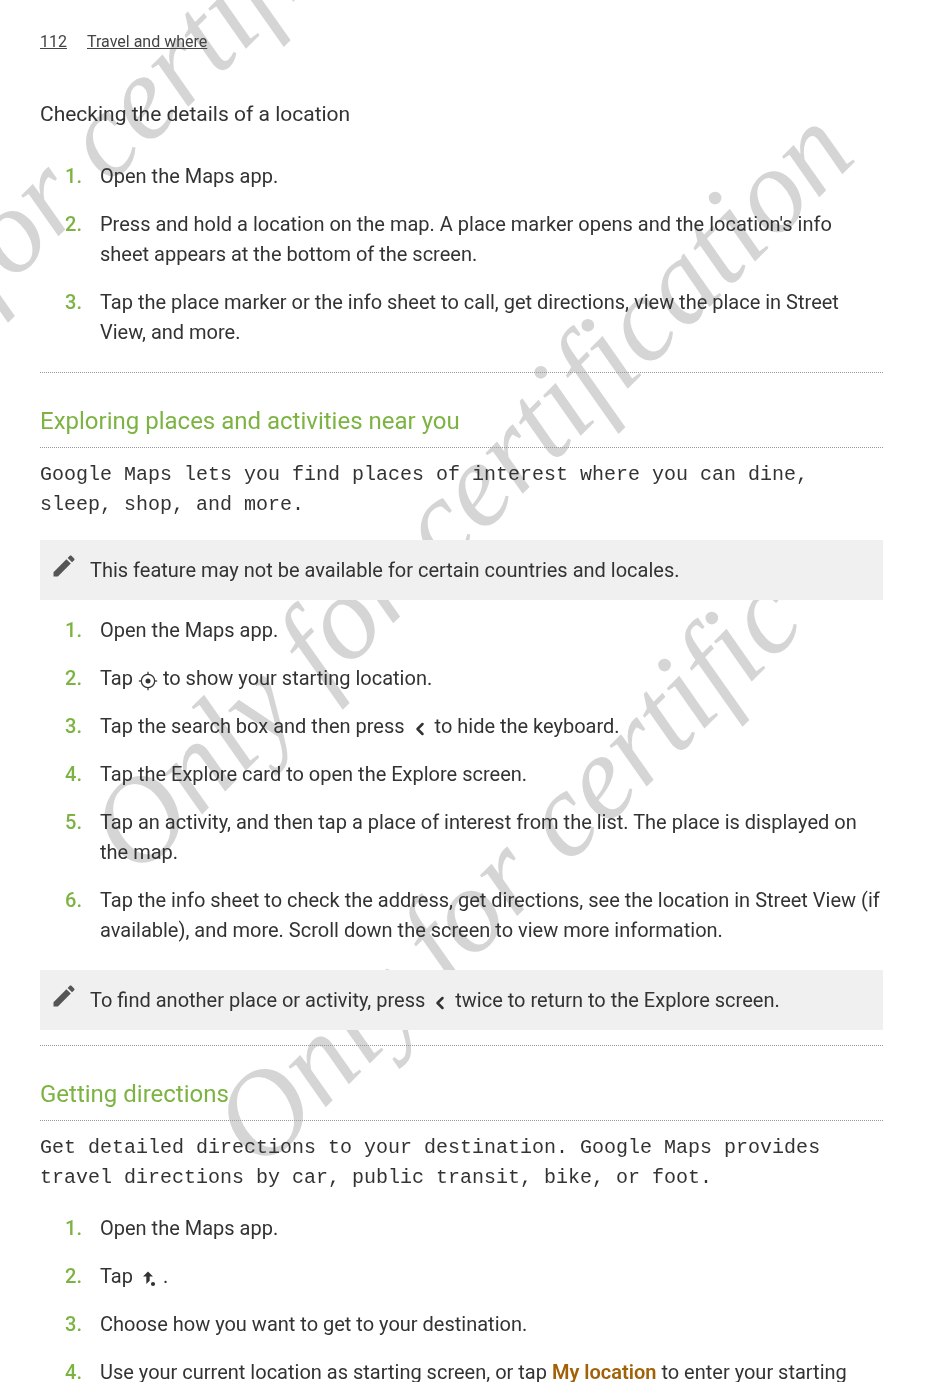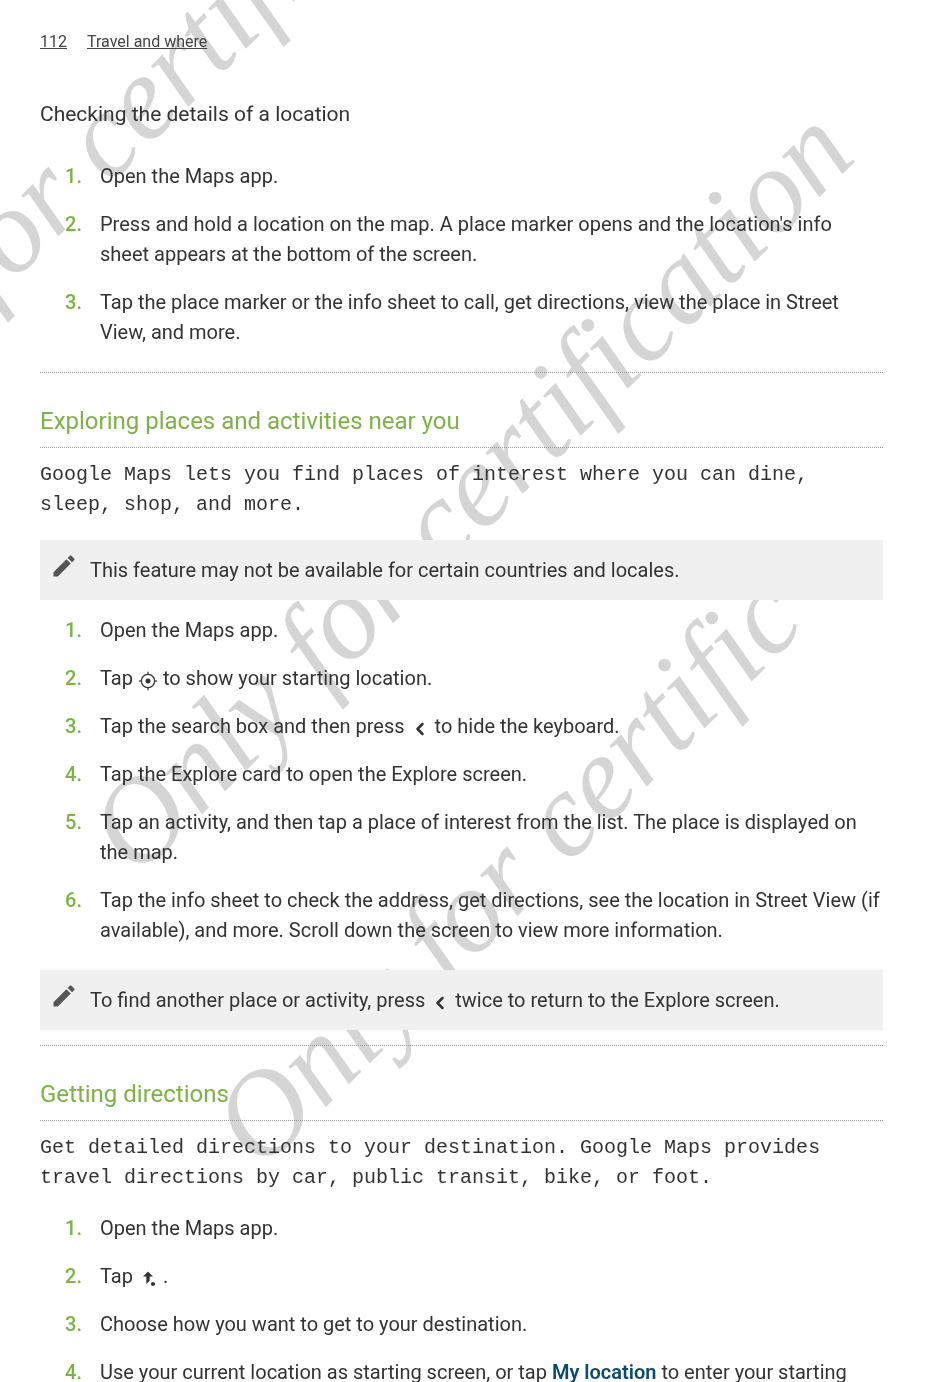--- a/index.html
+++ b/index.html
@@ -88,21 +88,21 @@
       height: 28px;
     }
     .inline-icon {
       display: inline-block;
       vertical-align: middle;
       width: 20px;
       height: 20px;
     }
     .bold-text {
       font-weight: 600;
-      color: #0c4a6e;
+      color: #a16207;
     }
     .watermark {
       position: absolute;
       font-size: 120px;
       font-style: italic;
       color: #888;
       opacity: 0.35;
       font-weight: 400;
       pointer-events: none;
       white-space: nowrap;

